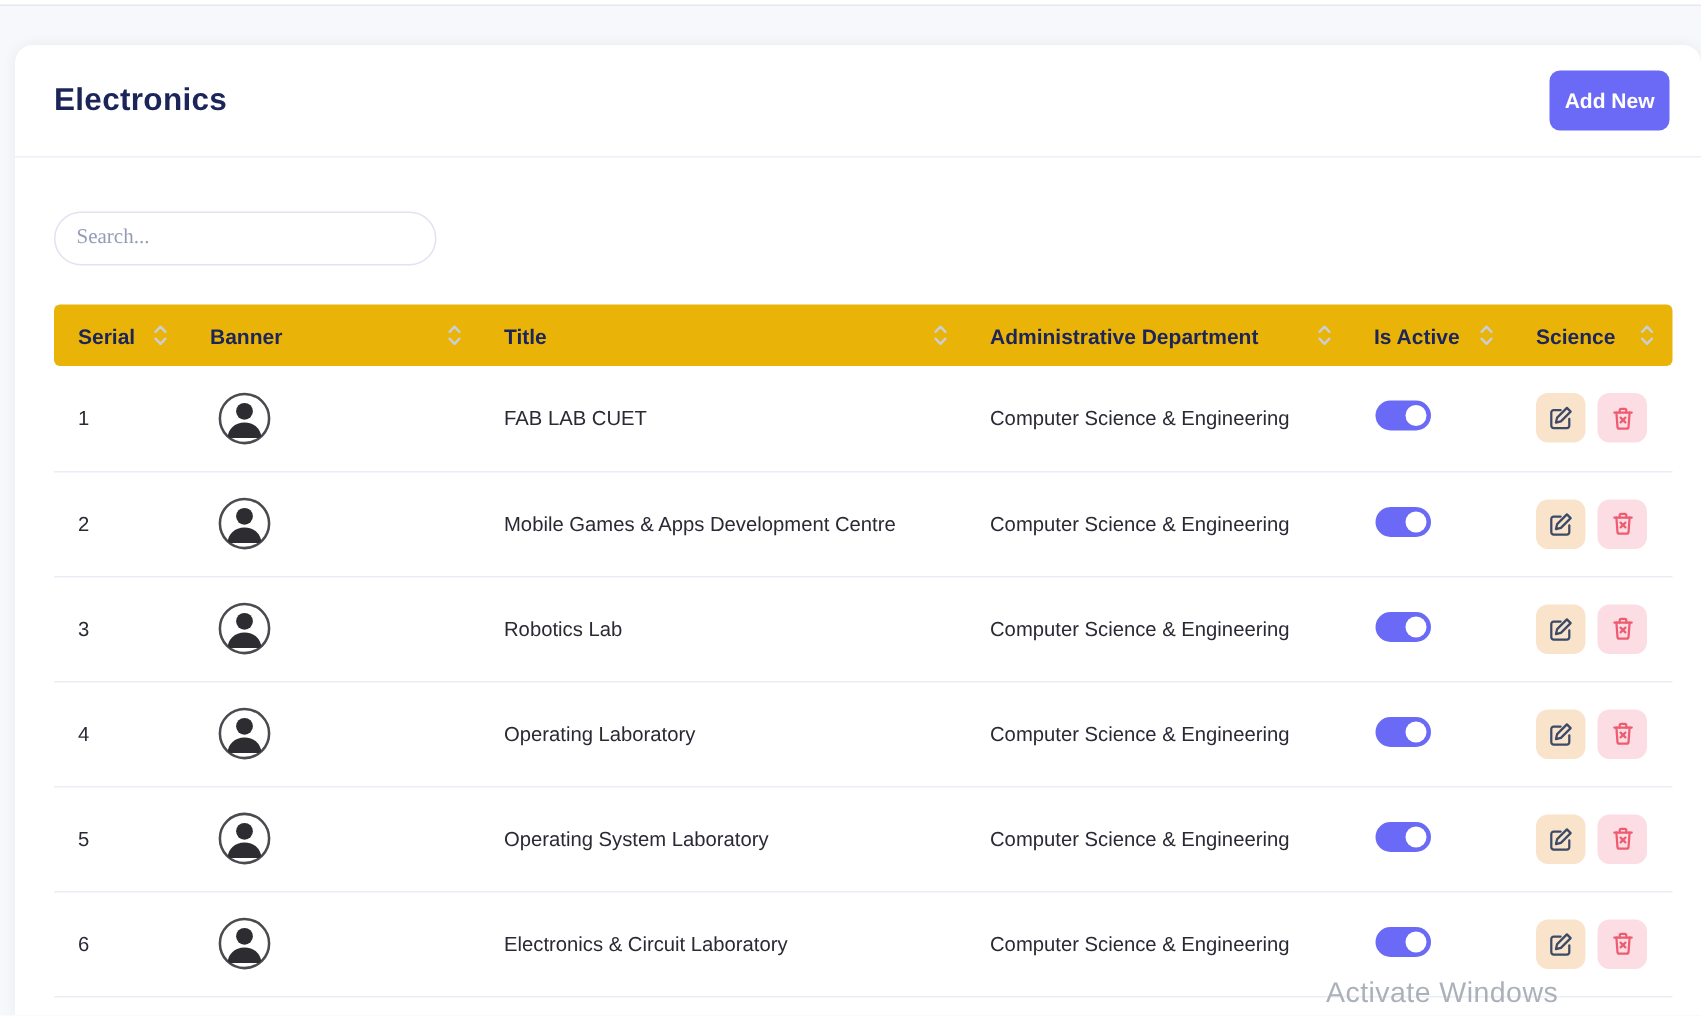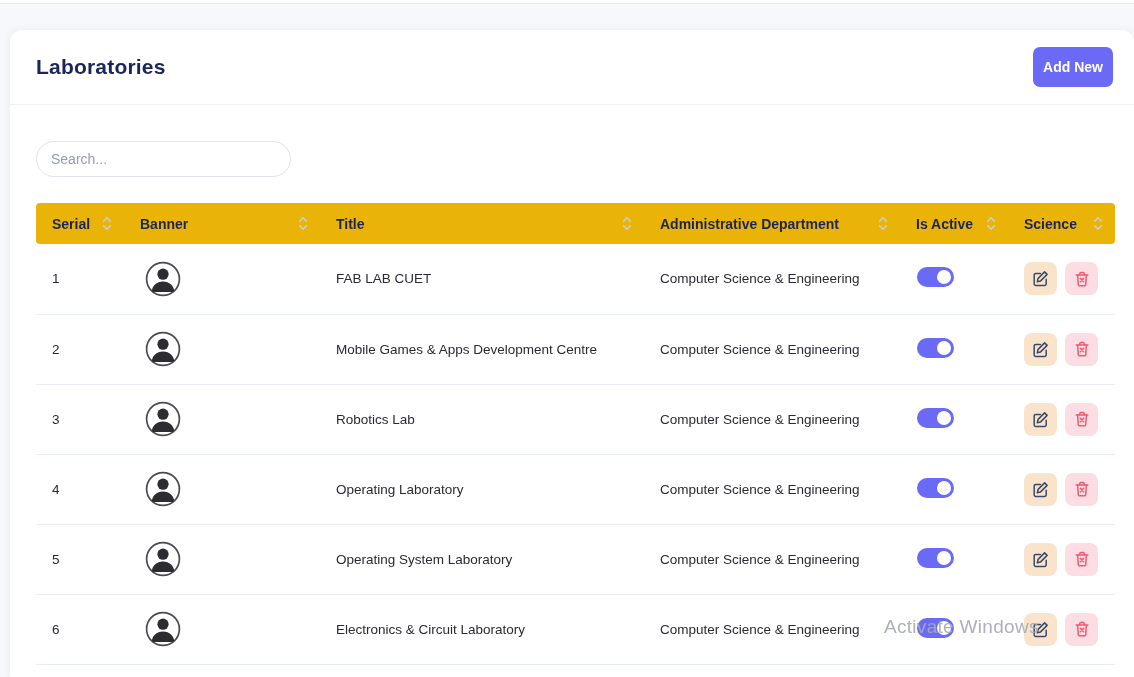--- a/index.html
+++ b/index.html
@@ -37,21 +37,21 @@
     appearance:none; -webkit-appearance:none;
     width:45px; height:33px; padding:0 0 0 10px;
     border:1px solid #ced3e0; border-radius:6px; background:#fff;
     font-family:inherit; font-size:13px; font-weight:700; color:#1b2559;
   }
   .select-chevron { position:absolute; right:6px; top:12px; pointer-events:none; }
   .entries-label { margin-left:13px; font-size:14px; color:#1f2637; }
   .search-input {
     width:255px; height:36px; padding:0 14px;
     border:1px solid #dfe3f2; border-radius:18px; background:#fff;
-    font-family:Liberation Sans, sans-serif; font-size:14px; color:#2a2a35; outline:none;
+    font-family:Liberation Serif, serif; font-size:14px; color:#2a2a35; outline:none;
   }
   .search-input::placeholder { color:#959cb5; }
   .table-wrap { margin:26px 19px 0 26px; }
   table { width:100%; border-collapse:collapse; table-layout:fixed; }
   col.c-serial { width:88px; } col.c-banner { width:196px; } col.c-title { width:324px; }
   col.c-dept { width:256px; } col.c-active { width:108px; } col.c-actions { width:auto; }
   thead th {
     background:#eab308; height:41px; padding:0 12px 0 16px;
     font-size:14px; font-weight:700; color:#1b2559; text-align:left;
   }
@@ -75,34 +75,34 @@
   }
   .toggle.on .knob { left:auto; right:3px; }
   .action-btns { display:flex; gap:8px; }
   .icon-btn {
     width:33px; height:33px; border-radius:8px; border:none; cursor:pointer;
     display:inline-flex; align-items:center; justify-content:center;
   }
   .edit-btn { background:#fae3cb; }
   .delete-btn { background:#fbdde3; }
   .watermark {
-    position:absolute; left:884px; top:616px;
+    position:absolute; left:884px; top:652px;
     font-size:19px; color:#a6abb4; opacity:.92; letter-spacing:.3px;
     pointer-events:none; white-space:nowrap;
   }
 </style>
 </head>
 <body>
 
 <div class="topbar"></div>
 
 <div class="card">
 
   <div class="card-header">
-    <h1 class="page-title">Laboratories</h1>
+    <h1 class="page-title">Electronics</h1>
     <button class="add-new-btn">Add New</button>
   </div>
 
   <div class="controls">
     <input class="search-input" type="text" placeholder="Search..." style="">
   </div>
 
   <div class="table-wrap">
     <table>
       <colgroup>

